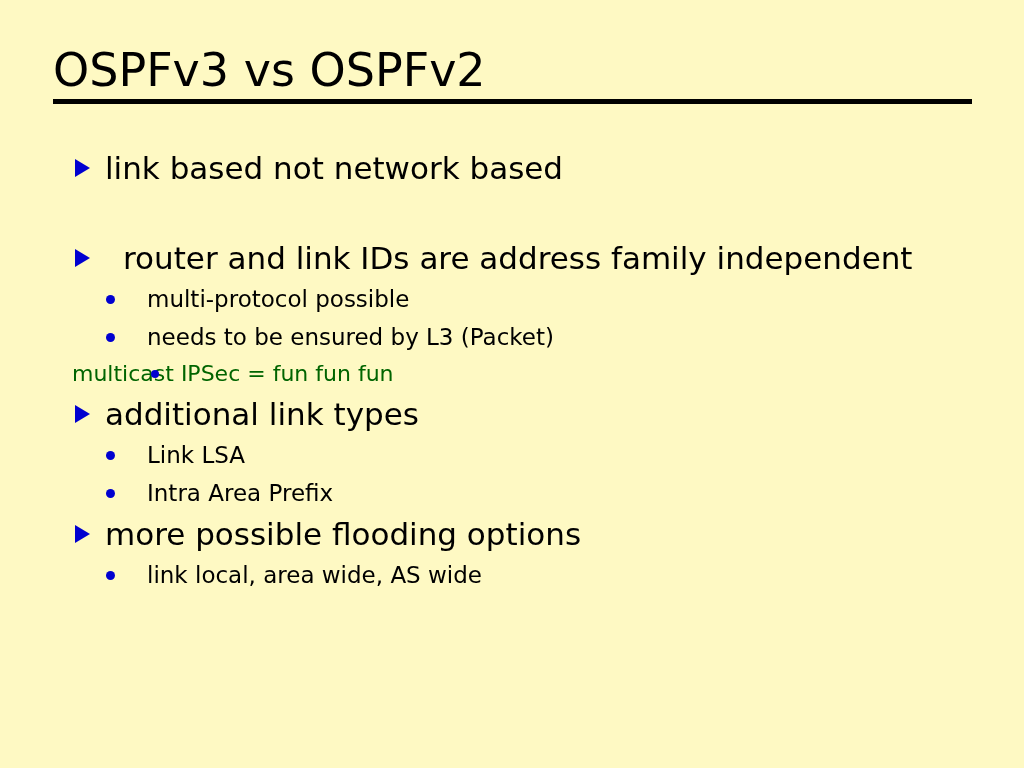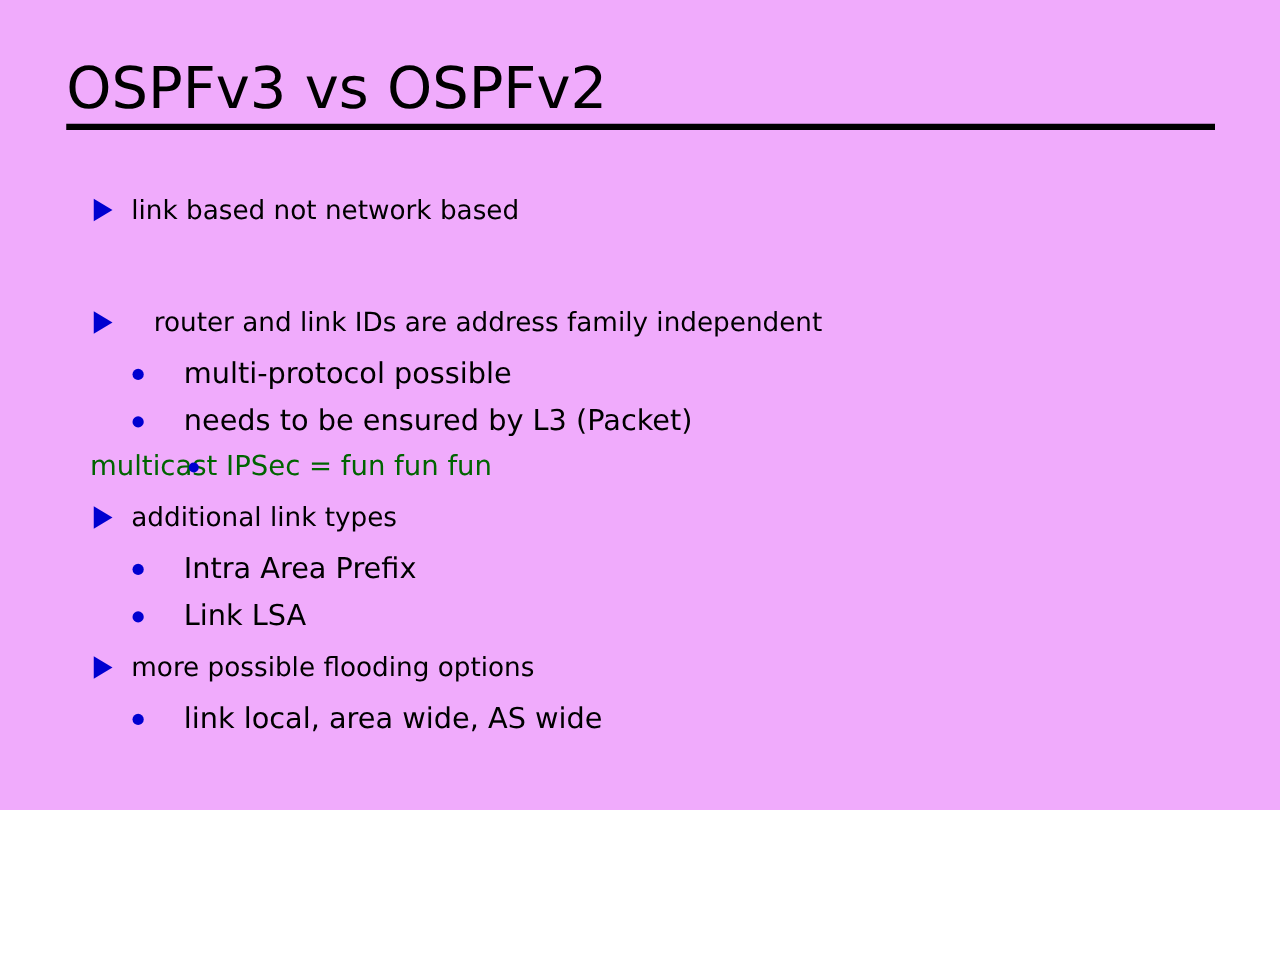--- a/index.html
+++ b/index.html
@@ -9,22 +9,22 @@
   body {
     width: 1024px;
     height: 768px;
     background: #ffffff;
     font-family: "DejaVu Sans", "Liberation Sans", sans-serif;
     overflow: hidden;
   }
   #slide {
     position: relative;
     width: 1024px;
-    height: 648px;
-    background: #f0abfc;
+    height: 768px;
+    background: #fef9c3;
   }
 
   
   #title-block {
     position: absolute;
     left: 53px;
     top: 44px;
     width: 920px;
   }
   #slide-title {
@@ -75,21 +75,21 @@
   .lvl1 .bullet {
     left: 75px;
     top: 13px;
     width: 0;
     height: 0;
     border-top: 9px solid transparent;
     border-bottom: 9px solid transparent;
     border-left: 15px solid #0000d0;
   }
   .lvl1 .text {
-    font-size: 21px;
+    font-size: 31px;
     line-height: 44px;
   }
 
   
   .lvl2 {
     height: 38px;
     padding-left: 126px;
   }
   .lvl2 .bullet {
     left: 106px;
@@ -140,19 +140,19 @@
   <div id="title-rule"></div>
 
   <div id="body-list">
       <div class="line lvl1"><span class="bullet"></span><span class="text" style="color: rgb(0, 0, 0);">link based not network based</span></div>
       <div class="line spacer"></div>
       <div class="line lvl1"><span class="bullet"></span><span class="text" style="color: rgb(0, 0, 0); margin-left: 18px;">router and link IDs are address family independent</span></div>
       <div class="line lvl2"><span class="bullet"></span><span class="text" style="color: rgb(0, 0, 0);">multi-protocol possible</span></div>
       <div class="line lvl2"><span class="bullet"></span><span class="text" style="color: rgb(0, 0, 0);">needs to be ensured by L3 (Packet)</span></div>
       <div class="line lvl3"><span class="bullet"></span><span class="text" style="color: rgb(0, 100, 0);">multicast IPSec = fun fun fun</span></div>
       <div class="line lvl1"><span class="bullet"></span><span class="text" style="color: rgb(0, 0, 0);">additional link types</span></div>
+      <div class="line lvl2"><span class="bullet"></span><span class="text" style="color: rgb(0, 0, 0);">Link LSA</span></div>
       <div class="line lvl2"><span class="bullet"></span><span class="text" style="color: rgb(0, 0, 0);">Intra Area Prefix</span></div>
-      <div class="line lvl2"><span class="bullet"></span><span class="text" style="color: rgb(0, 0, 0);">Link LSA</span></div>
       <div class="line lvl1"><span class="bullet"></span><span class="text" style="color: rgb(0, 0, 0);">more possible flooding options</span></div>
       <div class="line lvl2"><span class="bullet"></span><span class="text" style="color: rgb(0, 0, 0);">link local, area wide, AS wide</span></div>
     </div>
 
 </div>
 
 </body></html>

